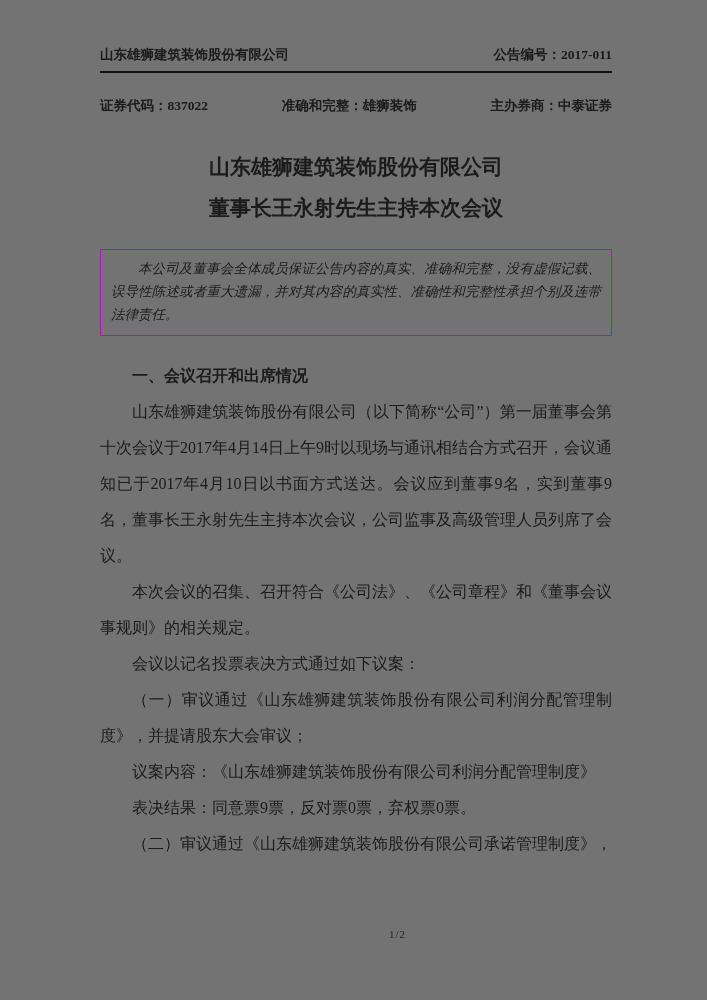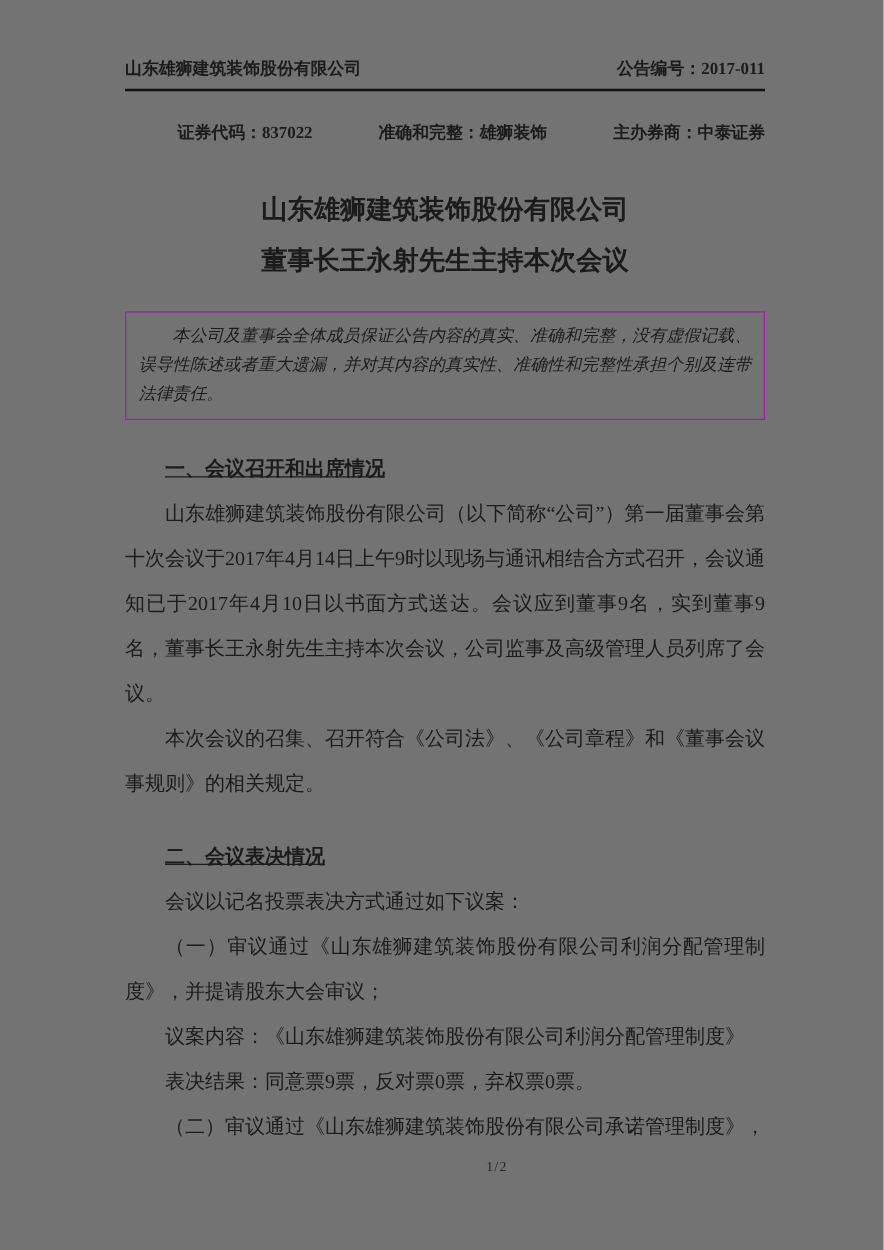--- a/index.html
+++ b/index.html
@@ -23,21 +23,20 @@
     font-weight: bold;
     border-bottom: 2px solid #111;
     padding-bottom: 7px;
   }
   .securities-row {
     display: flex;
     justify-content: space-between;
     font-size: 13.5px;
     font-weight: bold;
     margin-top: 24px;
-    margin-left: 42px;
   }
   .doc-title {
     margin-top: 32px;
     text-align: center;
     font-size: 21px;
     font-weight: bold;
     line-height: 41px;
   }
   .disclaimer-box {
     margin-top: 20px;
@@ -53,21 +52,20 @@
     margin-top: 12px;
     font-size: 16px;
     line-height: 36px;
     text-align: justify;
   }
   .section-heading {
     font-weight: bold;
     text-indent: 2em;
     margin-top: 22px;
     font-size: 16px;
-    text-decoration: underline;
   }
   .para {
     text-indent: 2em;
     margin: 0;
   }
   .page-footer {
     position: absolute;
     left: 0;
     bottom: 60px;
     width: 100%;
@@ -100,21 +98,20 @@
   </div>
 
   <div class="disclaimer-box">
     <span>本公司及董事会全体成员保证公告内容的真实、准确和完整，没有虚假记载、误导性陈述或者重大遗漏，并对其内容的真实性、准确性和完整性承担个别及连带法律责任。</span>
   </div>
 
   <div class="doc-body">
     <p class="section-heading">一、会议召开和出席情况</p>
     <p class="para">山东雄狮建筑装饰股份有限公司（以下简称“公司”）第一届董事会第十次会议于2017年4月14日上午9时以现场与通讯相结合方式召开，会议通知已于2017年4月10日以书面方式送达。会议应到董事9名，实到董事9名，董事长王永射先生主持本次会议，公司监事及高级管理人员列席了会议。</p>
     <p class="para">本次会议的召集、召开符合《公司法》、《公司章程》和《董事会议事规则》的相关规定。</p>
-    <p class="section-heading">二、会议表决情况</p>
     <p class="para">会议以记名投票表决方式通过如下议案：</p>
     <p class="para">（一）审议通过《山东雄狮建筑装饰股份有限公司利润分配管理制度》，并提请股东大会审议；</p>
     <p class="para">议案内容：《山东雄狮建筑装饰股份有限公司利润分配管理制度》</p>
     <p class="para">表决结果：同意票9票，反对票0票，弃权票0票。</p>
     <p class="para">（二）审议通过《山东雄狮建筑装饰股份有限公司承诺管理制度》，</p>
   </div>
 
   <div class="page-footer">1/2</div>
 
 </div>

